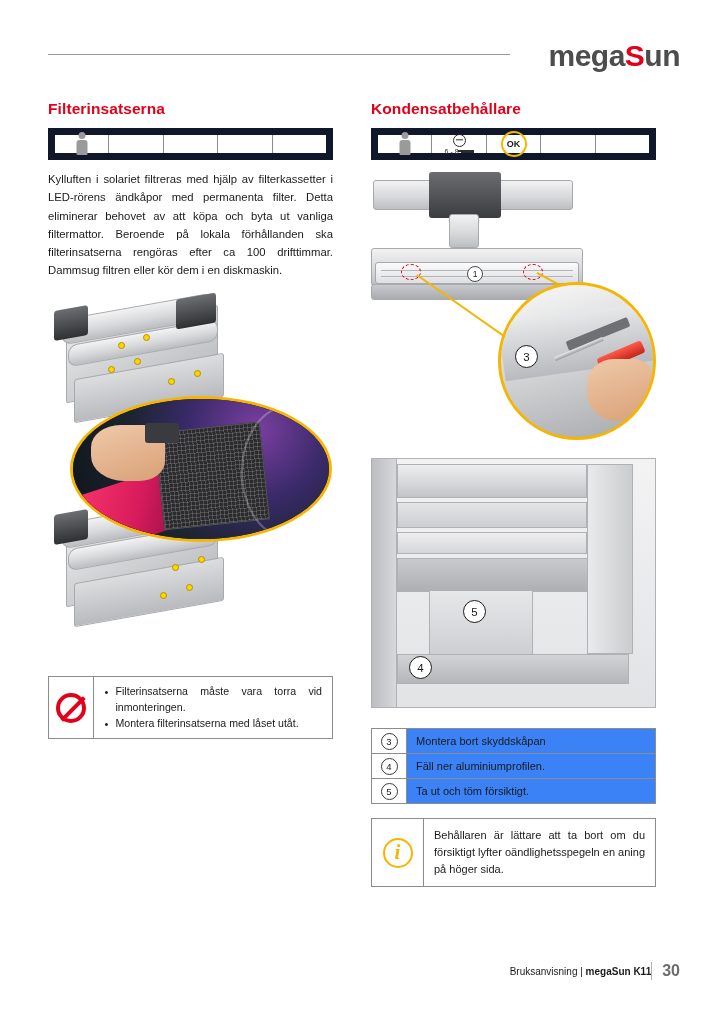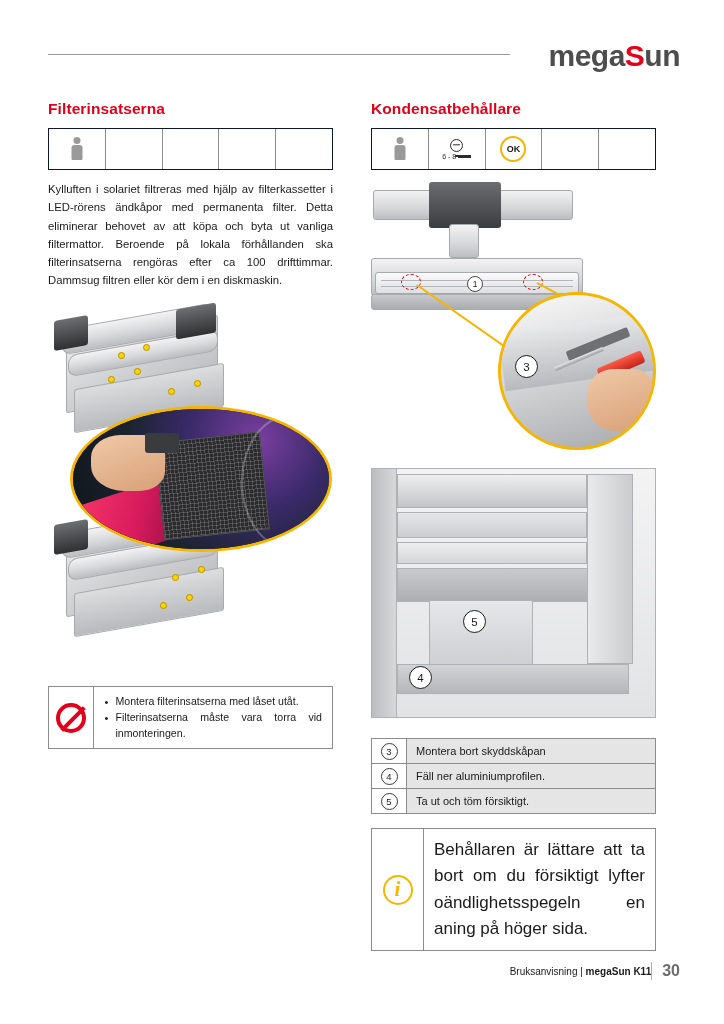--- a/index.html
+++ b/index.html
@@ -37,23 +37,23 @@
     margin: 0 0 10px 0;
     font-size: 15.5px;
     font-weight: bold;
     color: #e2001a;
     letter-spacing: 0.1px;
   }
 
   
   .iconstrip {
     display: flex;
-    border: 1px solid #0f172a;
+    border: 7px solid #0f172a;
     width: 285px;
-    height: 42px;
+    height: 32px;
     margin-bottom: 10px;
   }
   .iconstrip .cell {
     flex: 1 1 0;
     border-right: 1px solid #8c8c8c;
     display: flex; align-items: center; justify-content: center;
     position: relative;
   }
   .iconstrip .cell:last-child { border-right: none; }
 
@@ -247,40 +247,40 @@
   .step-row:last-child { border-bottom:1px solid #8c8c8c; }
   .step-row .num-cell {
     width:34px; display:flex; align-items:center; justify-content:center;
     background:#fff;
   }
   .step-row .num-cell .c {
     width:17px; height:17px; border-radius:50%; border:1px solid #3a3a3a;
     display:flex; align-items:center; justify-content:center; font-size:9.5px;
   }
   .step-row .txt {
-    flex:1; background:#e5e5e5; padding:6px 9px; font-size:11px;
+    flex:1; background:#3b82f6; padding:6px 9px; font-size:11px;
     border-left:1px solid #8c8c8c; display:flex; align-items:center;
   }
 
   
   .infobox {
     width:285px; border:1px solid #8c8c8c; display:flex; margin-top:14px;
   }
   .infobox .icon-cell {
     width:52px; display:flex; align-items:center; justify-content:center;
     border-right:1px solid #8c8c8c;
   }
   .info-i {
     width:30px;height:30px;border-radius:50%;border:2.5px solid #f5b500;
     display:flex;align-items:center;justify-content:center;
     font-family:"Liberation Serif", serif; font-style:italic; font-weight:bold;
     font-size:21px; color:#f5b500; line-height:1;
   }
   .infobox .txt {
-    flex:1; padding:8px 10px; font-size:17px; line-height:1.55; text-align:justify;
+    flex:1; padding:8px 10px; font-size:11px; line-height:1.55; text-align:justify;
   }
 
   
   .footer {
     position:absolute; bottom: 44px; right: 44px;
     display:flex; align-items:center; 
   }
   .footer .ftext { font-size:10px; color:#1a1a1a; }
   .footer .ftext b { font-weight:bold; }
   .footer .pagenum {
@@ -349,22 +349,22 @@
       <div style="position:absolute; left:72px; top:24px; width:34px; height:20px; background:#3a3b3e; border-radius:3px;"></div>
       <div style="position:absolute; left:168px; top:6px; width:96px; height:134px; border-radius:50%; border:2px solid rgba(255,255,255,.25);"></div>
     </div>
   </div>
 
   <div class="warnbox">
     <div class="icon-cell">
       <div class="prohibit"></div>
     </div>
     <ul>
+      <li>Filterinsatserna måste vara torra vid inmonteringen.</li>
       <li>Montera filterinsatserna med låset utåt.</li>
-      <li>Filterinsatserna måste vara torra vid inmonteringen.</li>
     </ul>
   </div>
 </div>
 
 <div class="col col-right">
 
   <h2 class="section-title">Kondensatbehållare</h2>
 
   <div class="iconstrip">
     <div class="cell">

